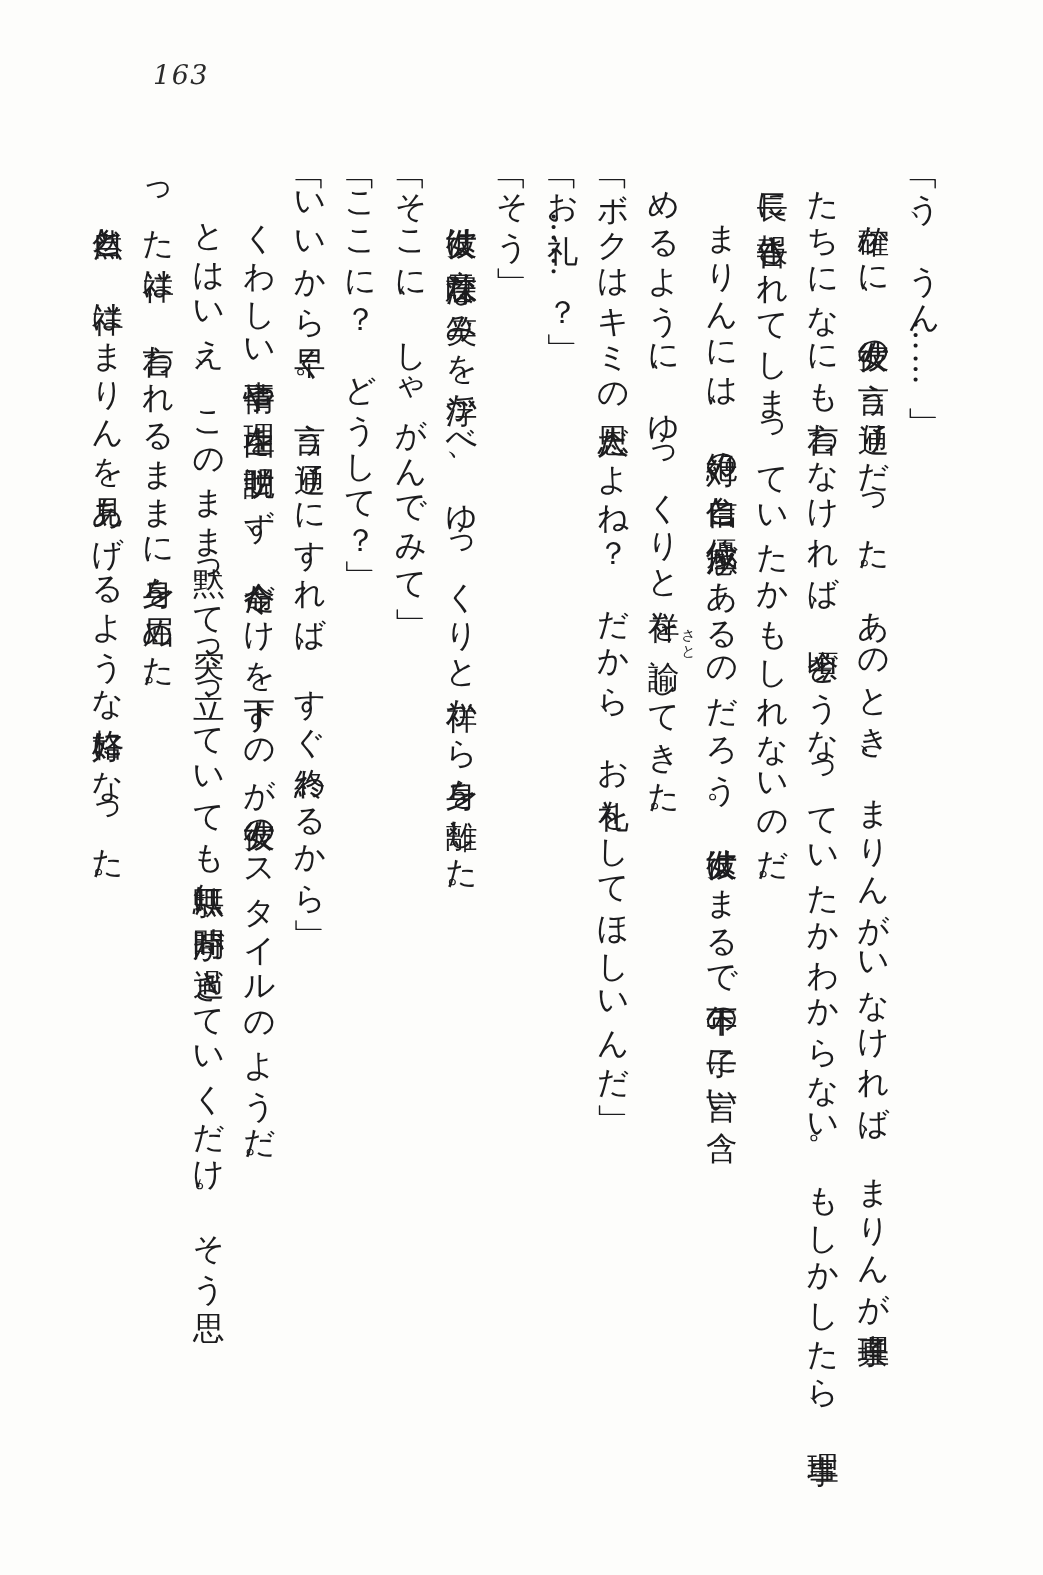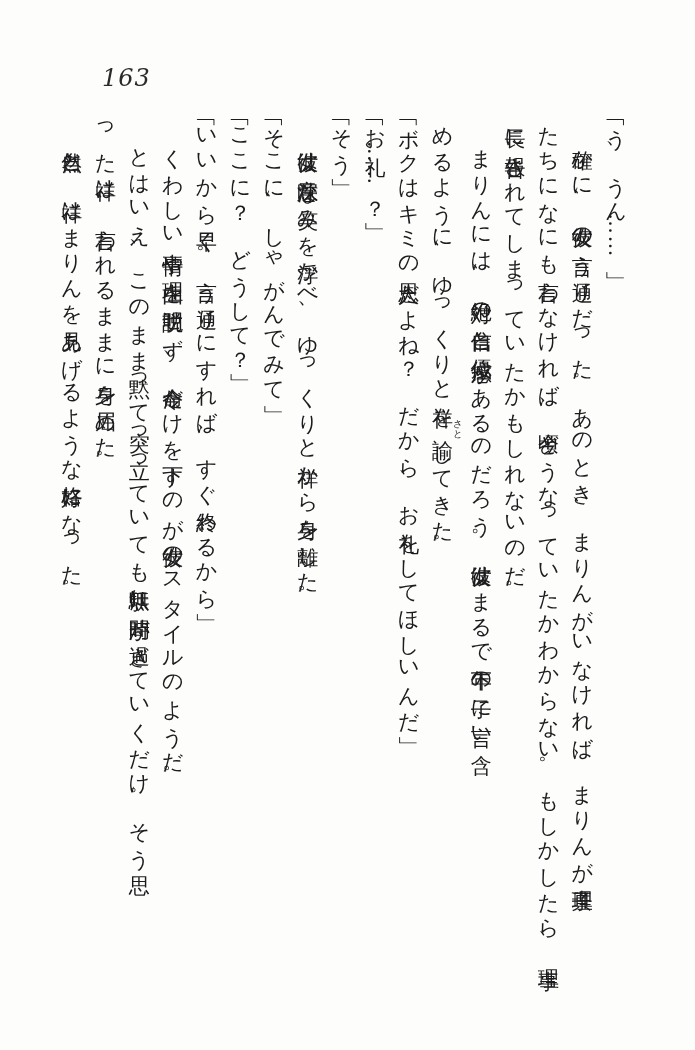--- a/index.html
+++ b/index.html
@@ -13,23 +13,23 @@
     overflow: hidden;
     background: #fdfdfb;
     font-family: "DejaVu Serif", "Liberation Serif", serif;
   }
   .page {
     position: absolute;
     inset: 0;
   }
   .page-number {
     position: absolute;
-    top: 64px;
+    top: 40px;
     left: 102px;
-    font-size: 24px;
+    font-size: 18px;
     font-style: italic;
     letter-spacing: 1px;
     color: #2b2b2b;
   }
   .text-block {
     position: absolute;
     top: 112px;
     right: 63px;
     height: 884px;
     writing-mode: vertical-rl;

